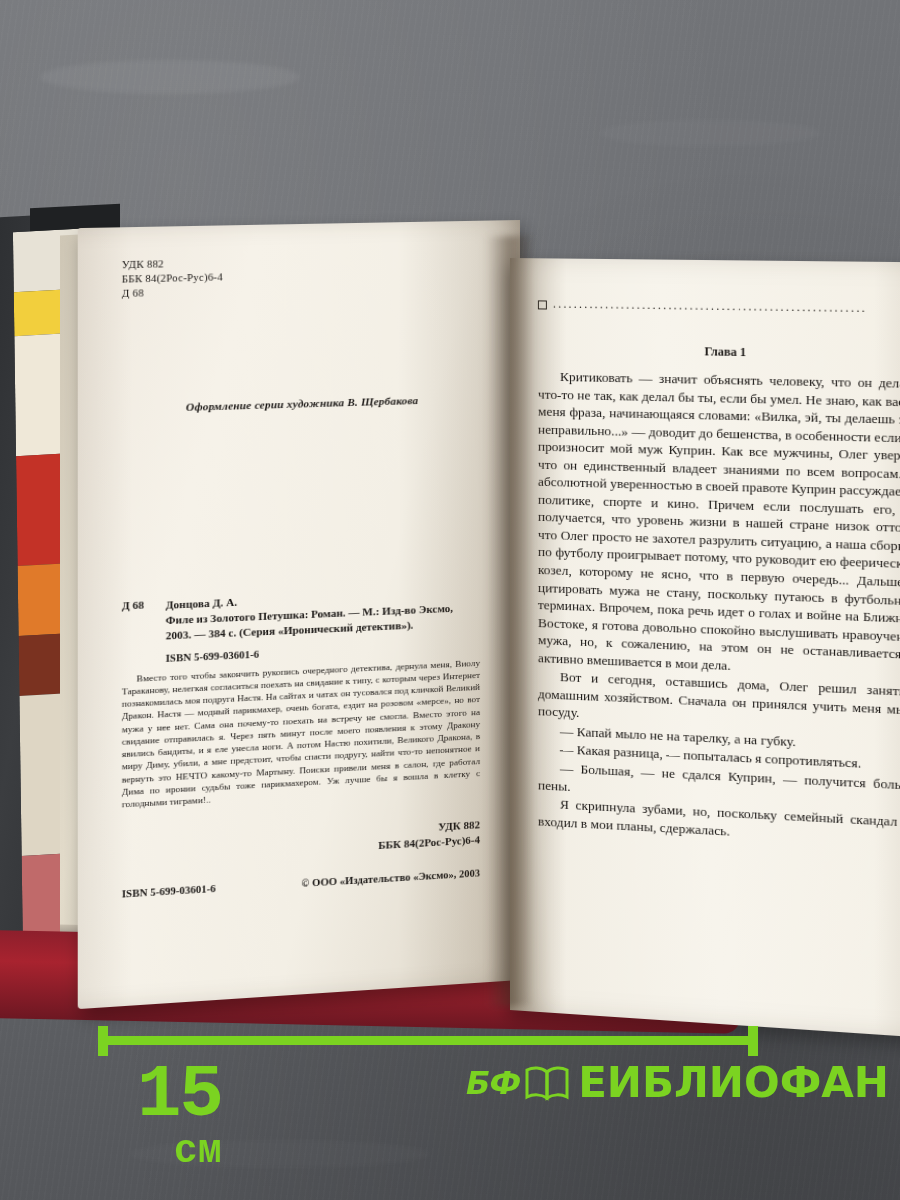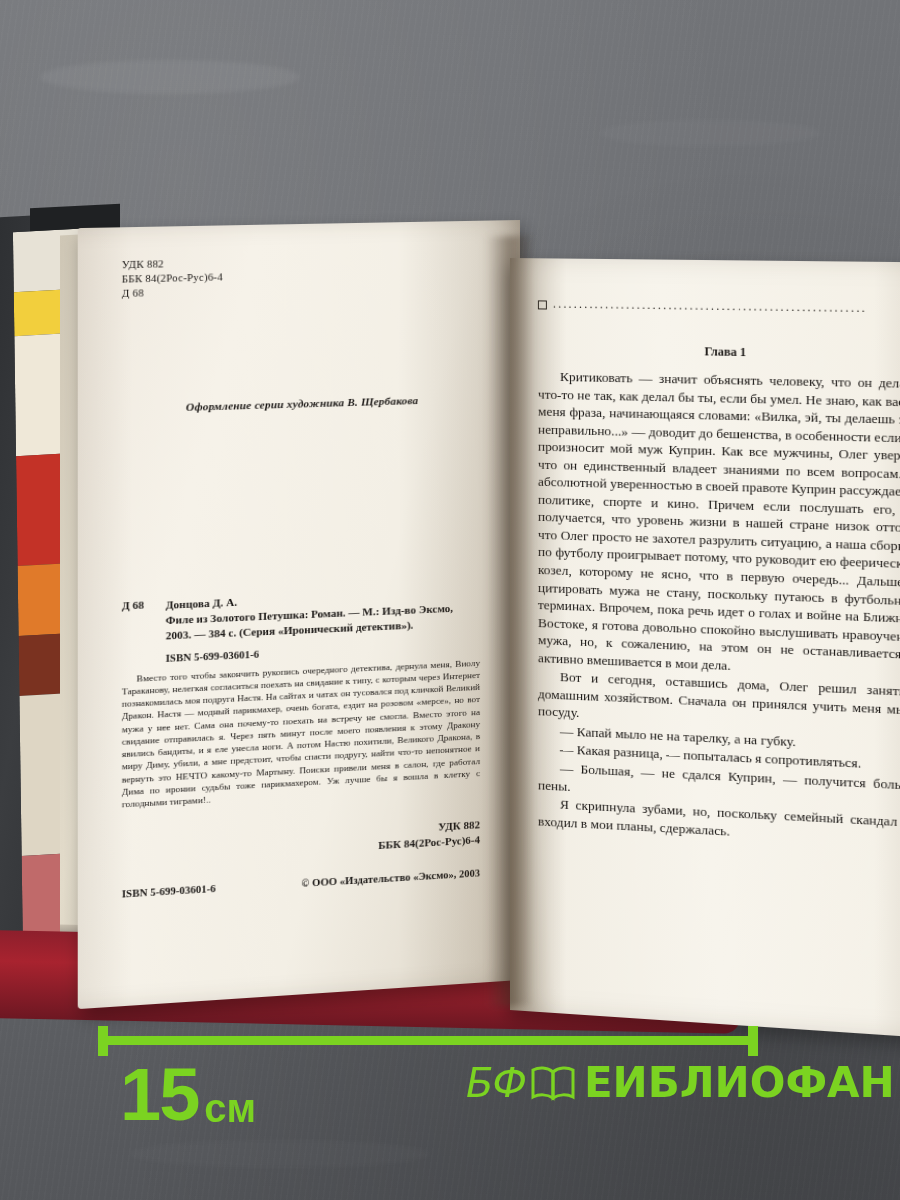--- a/index.html
+++ b/index.html
@@ -261,44 +261,45 @@
   .sb-cap-l, .sb-cap-r {
     position: absolute;
     top: 0; width: 10px; height: 30px;
     background: #7bd321;
   }
   .sb-cap-l { left: 0; }
   .sb-cap-r { right: 0; }
 
   #scale-label {
     position: absolute;
-    left: 120px;
+    left: 137px;
     top: 1058px;
     color: #7bd321;
-    font-family: Liberation Sans, sans-serif;
+    font-family: Liberation Mono, monospace;
     font-weight: bold;
     line-height: 1;
     display: flex;
     align-items: flex-end;
+    flex-direction: column;
   }
   #scale-number { font-size: 74px; letter-spacing: -2px; }
   #scale-unit { font-size: 40px; margin-left: 6px; margin-bottom: 4px; }
 
   #watermark {
     position: absolute;
     left: 466px;
     top: 1058px;
     display: flex;
     align-items: center;
     color: #7bd321;
     font-family: "DejaVu Sans", sans-serif;
   }
   .wm-bf {
-    font-size: 40px;
-    font-weight: normal;
+    font-size: 32px;
+    font-weight: bold;
     font-style: italic;
     letter-spacing: -1px;
     margin-right: 4px;
   }
   .wm-book {
     width: 46px; height: 36px;
     margin-right: 8px;
     position: relative;
   }
   .wm-text {

